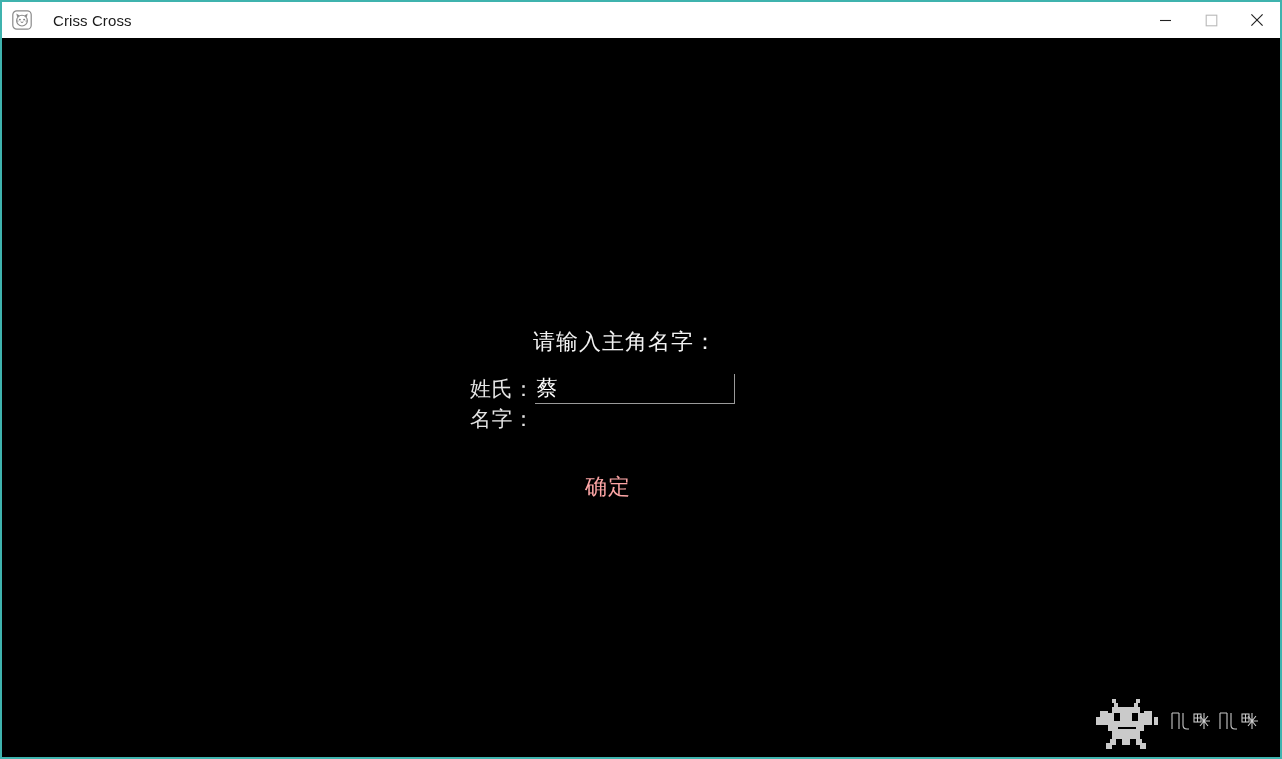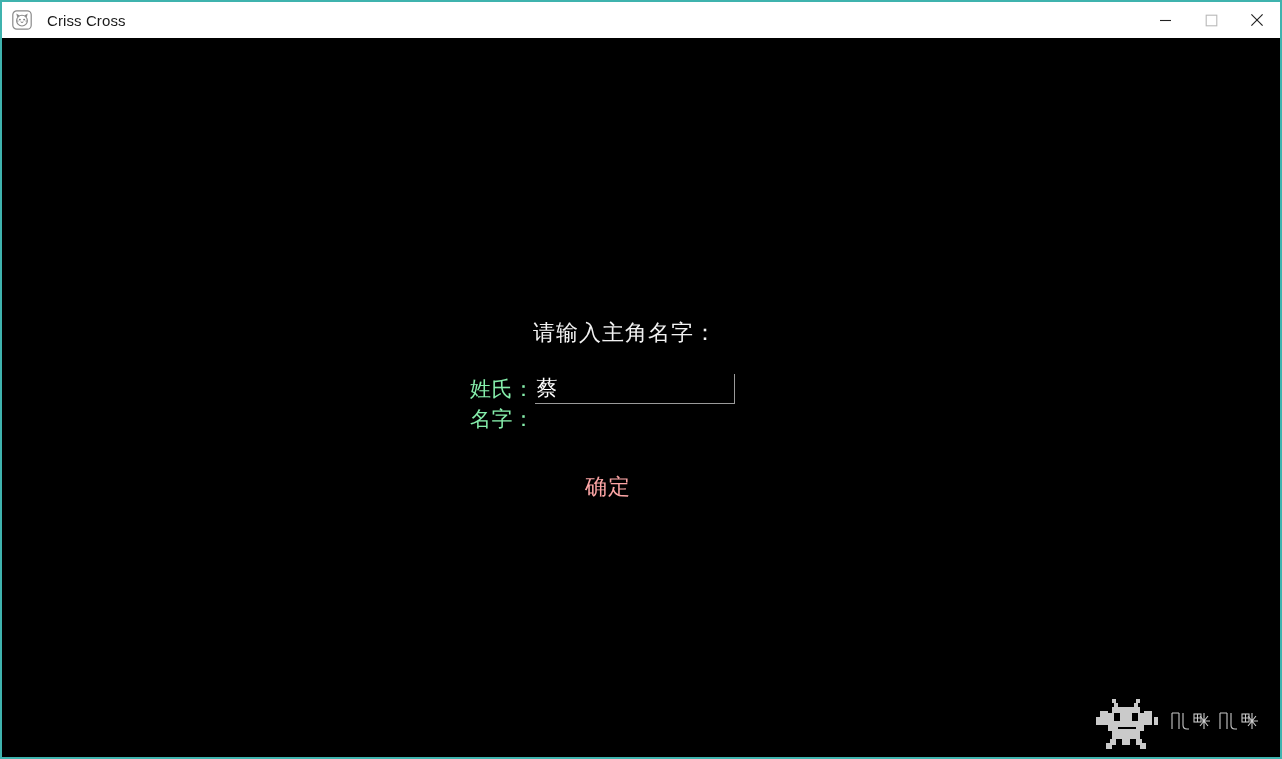--- a/index.html
+++ b/index.html
@@ -36,21 +36,21 @@
     flex: 0 0 36px;
     background: #ffffff;
     display: flex;
     align-items: center;
     user-select: none;
   }
   .title-left {
     display: flex;
     align-items: center;
     padding-left: 10px;
-    gap: 15px;
+    gap: 21px;
     height: 100%;
   }
   .app-icon {
     width: 20px;
     height: 20px;
     flex: 0 0 20px;
     display: block;
   }
   .app-title {
     font-size: 15px;
@@ -91,21 +91,21 @@
     position: absolute;
     left: 0;
     top: 0;
     width: 100%;
     color: #ffffff;
     font-family: "DejaVu Sans", "Liberation Sans", sans-serif;
   }
   .form-heading {
     position: absolute;
     left: 0;
-    top: 284px;
+    top: 293px;
     width: 1232px;
     text-align: center;
     font-size: 22px;
     line-height: 1;
     color: #f2f2f2;
     letter-spacing: 1px;
     padding-left: 14px;
     box-sizing: border-box;
     white-space: nowrap;
   }
@@ -115,21 +115,21 @@
     display: flex;
     align-items: flex-end;
     height: 32px;
   }
   .field-row.row-surname { top: 334px; }
   .field-row.row-given   { top: 364px; }
 
   .field-label {
     font-size: 21px;
     line-height: 1;
-    color: #86efac;
+    color: #e5e5e5;
     letter-spacing: 0.5px;
     white-space: nowrap;
     padding-bottom: 4px;
   }
   .field-input {
     position: relative;
     width: 200px;
     height: 30px;
     box-sizing: border-box;
     border-bottom: 1px solid #9a9a9a;

